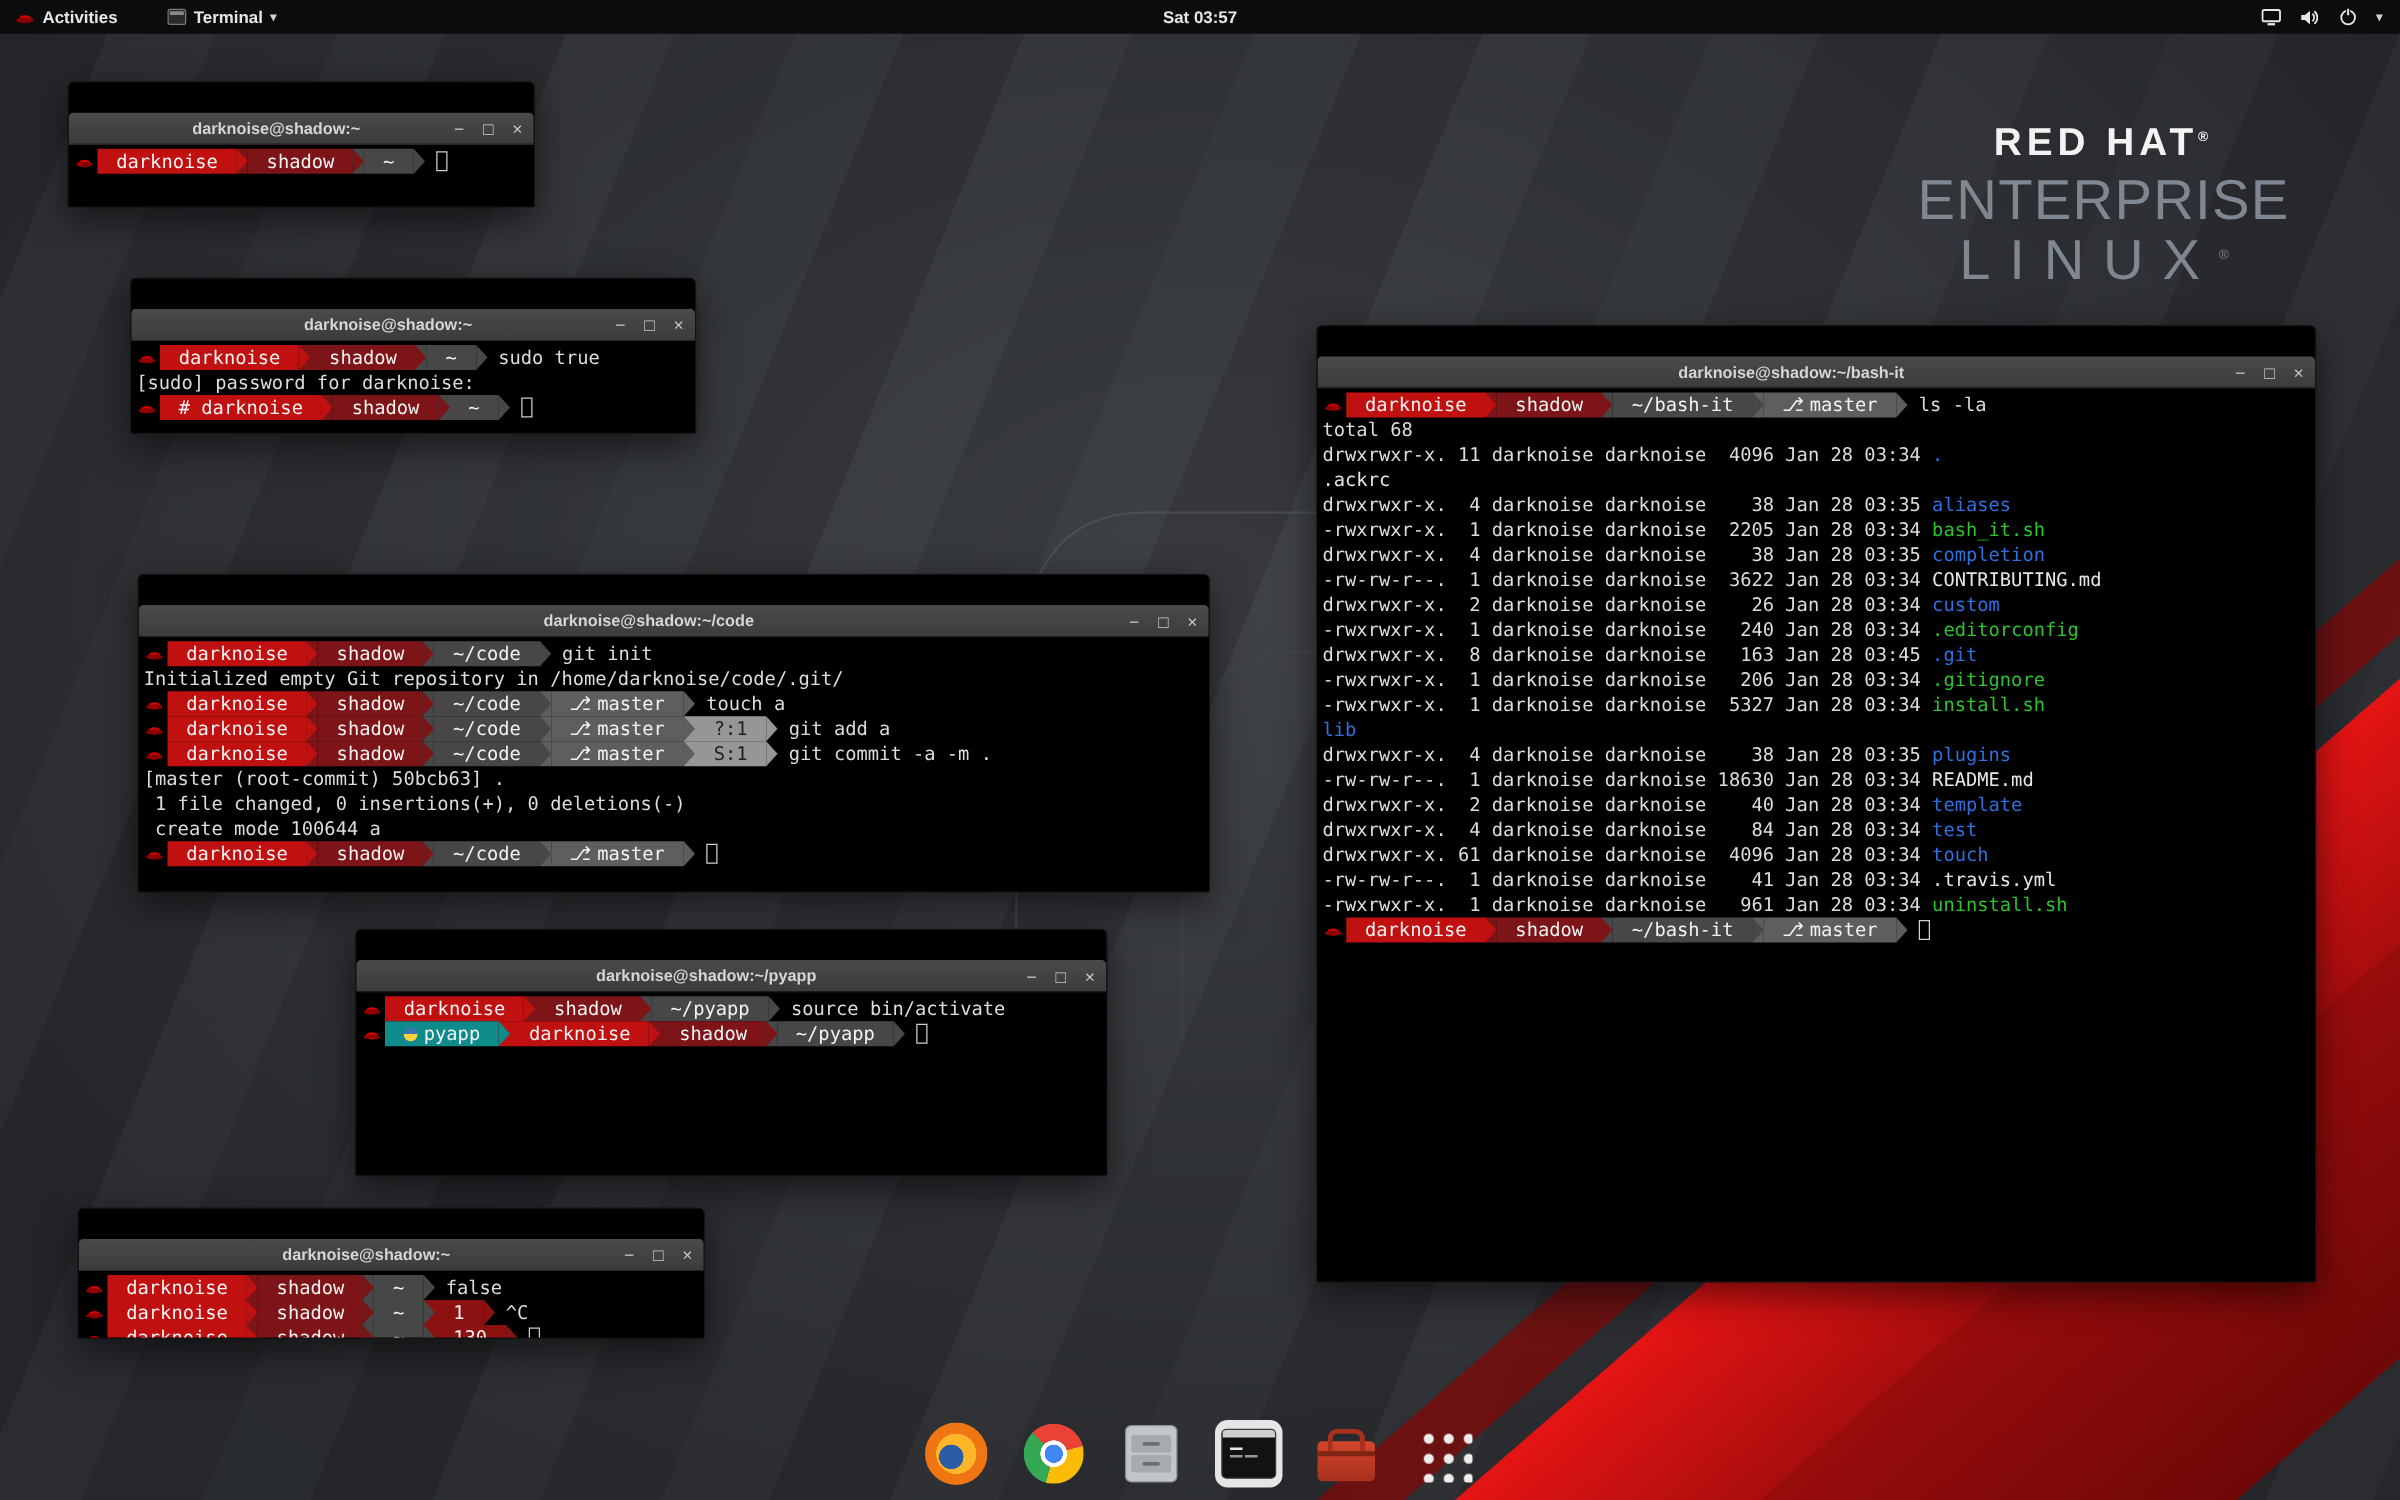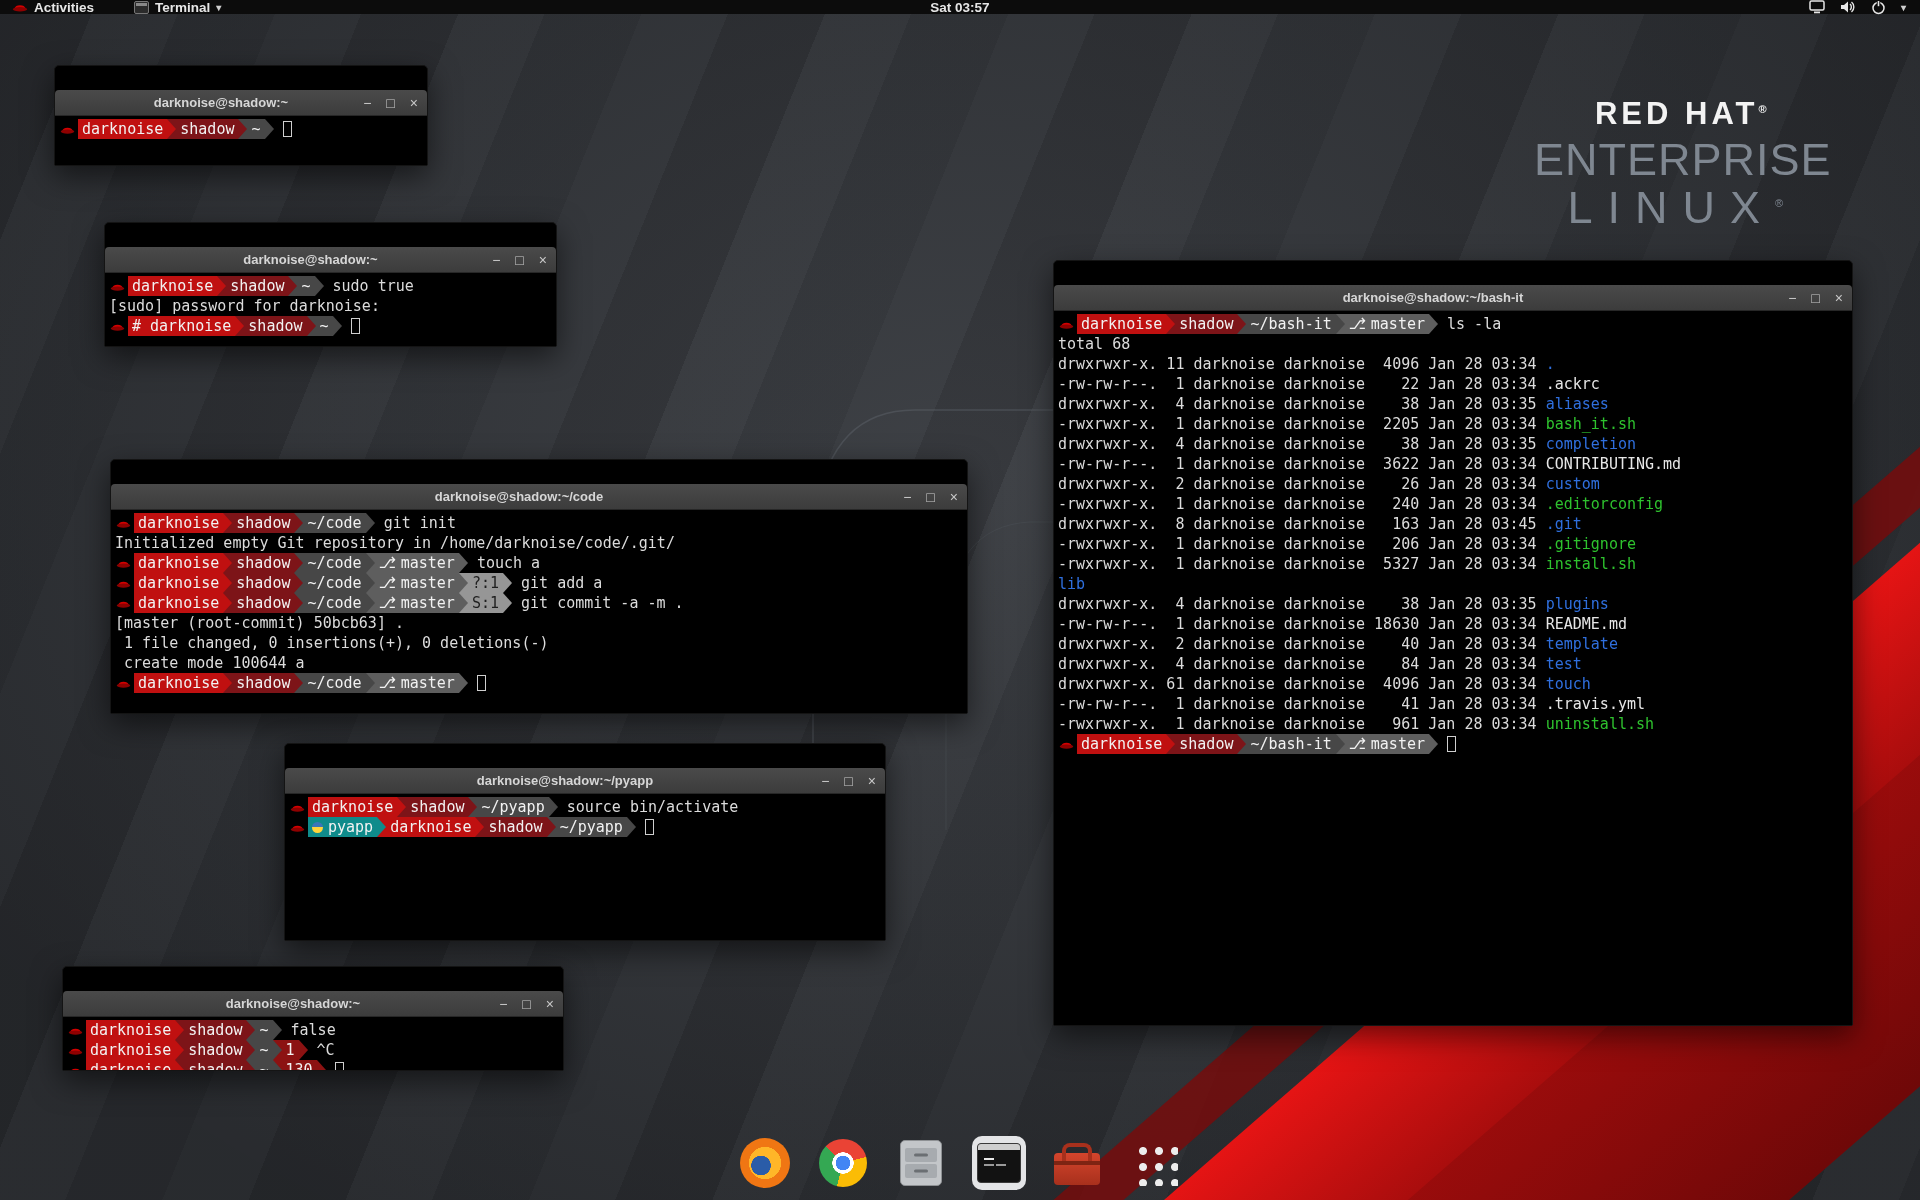--- a/index.html
+++ b/index.html
@@ -33,21 +33,21 @@
 
   
   .branding { position:absolute; left:1534px; top:96px; z-index:1; color:#8a919b;text-align:center; }
   .brand-1 { color:#f3f3f3; font-weight:bold; font-size:31px; letter-spacing:4px; }
   .brand-1 sup, .brand-3 sup { font-size:11px; vertical-align:super; }
   .brand-2 { font-size:45px; letter-spacing:1px; color:#7f8791; margin-top:2px; }
   .brand-3 { font-size:45px; letter-spacing:15px; color:#7f8791; margin-top:-4px; }
 
   
   .topbar {
-    position:absolute; top:0; left:0; right:0; height:14px; z-index:10;
+    position:absolute; top:0; left:0; right:0; height:27px; z-index:10;
     background:#0c0c0c; color:#e6e6e6; display:flex; align-items:center;
     font-size:13.5px; font-weight:bold;
   }
   .tb-activities { display:flex; align-items:center; gap:6px; padding:0 12px; height:100%; }
   .tb-appmenu { display:flex; align-items:center; gap:6px; padding:16px 10px; height:100%; margin-left:18px; }
   .tb-caret { font-size:10px; color:#cfcfcf; }
   .tb-clock { position:absolute; left:0; right:0; text-align:center; pointer-events:none; }
   .tb-right { margin-left:auto; display:flex; align-items:center; gap:15px; padding-right:14px; }
   .tb-right svg { display:block; }
   .appmenu-ico { width:15px; height:13px; background:#2b2b2b; border:1px solid #777;
@@ -69,21 +69,21 @@
             color:#d6d6d6; font-size:13px; font-weight:bold;
             white-space:nowrap; overflow:hidden; }
   .wbtns { position:absolute; right:9px; top:0; height:26px; display:flex; align-items:center; gap:15px; }
   .wbtn { color:#c9c9c9; font-size:14px; line-height:1; cursor:default; }
 
   .term-body {
     flex:1; background:#000; padding:3px 4px; overflow:hidden;
     font-family:"DejaVu Sans Mono", monospace; font-size:15px; color:#dcdcdc;
   }
   .term-line { display:flex; align-items:stretch; height:20px; line-height:20px; white-space:pre; }
-  .seg { padding:0 4px; color:#f2f2f2; }
+  .seg { padding:0 15px; color:#f2f2f2; }
   .seg-user { background:var(--seg-user); }
   .seg-host { background:var(--seg-host); }
   .seg-path { background:var(--seg-path); }
   .seg-git  { background:var(--seg-git); }
   .seg-stat { background:var(--seg-stat); color:#1e1e1e; }
   .seg-exit { background:var(--seg-exit); }
   .seg-venv { background:var(--seg-venv); display:flex; align-items:center; gap:5px; }
   .venv-dot { width:11px; height:11px; border-radius:50%;
               background:linear-gradient(180deg,#3a76b8 50%,#ffd43b 50%); }
   .tri { width:0; height:0; border-top:10px solid transparent; border-bottom:10px solid transparent;
@@ -316,21 +316,21 @@
       <span class="wbtn">×</span>
     </span>
   </div>
   <div class="term-body">
       <div class="term-line"><span class="phat"><svg width="15" height="11" viewBox="0 0 20 14">
             <path d="M3 9 a7.2 5.6 0 0 1 14 0 z" fill="#d40000"></path>
             <ellipse cx="10" cy="9.8" rx="9" ry="2.8" fill="#8f0000"></ellipse>
           </svg></span><span class="seg seg-user">darknoise</span><span class="tri" style="border-left-color: rgb(192, 16, 16); background-color: rgb(125, 20, 24);"></span><span class="seg seg-host">shadow</span><span class="tri" style="border-left-color: rgb(125, 20, 24); background-color: rgb(71, 71, 71);"></span><span class="seg seg-path">~/bash-it</span><span class="tri" style="border-left-color: rgb(71, 71, 71); background-color: rgb(94, 94, 94);"></span><span class="seg seg-git"><span class="git-glyph">⎇ </span>master</span><span class="tri" style="border-left-color: rgb(94, 94, 94); background-color: transparent;"></span><span class="cmd"> ls -la</span></div>
       <div class="term-line"><span class="out">total 68</span></div>
       <div class="term-line"><span class="out">drwxrwxr-x. 11 darknoise darknoise  4096 Jan 28 03:34 </span><span class="ls-dir">.</span></div>
-      <div class="term-line"><span class="out">-rw-rw-r--.  1 darknoise darknoise    22 Jan 28 03:34 </span><span class="ls-file">.ackrc</span></div>
+      <div class="term-line"><span class="ls-file">.ackrc</span></div>
       <div class="term-line"><span class="out">drwxrwxr-x.  4 darknoise darknoise    38 Jan 28 03:35 </span><span class="ls-dir">aliases</span></div>
       <div class="term-line"><span class="out">-rwxrwxr-x.  1 darknoise darknoise  2205 Jan 28 03:34 </span><span class="ls-exe">bash_it.sh</span></div>
       <div class="term-line"><span class="out">drwxrwxr-x.  4 darknoise darknoise    38 Jan 28 03:35 </span><span class="ls-dir">completion</span></div>
       <div class="term-line"><span class="out">-rw-rw-r--.  1 darknoise darknoise  3622 Jan 28 03:34 </span><span class="ls-file">CONTRIBUTING.md</span></div>
       <div class="term-line"><span class="out">drwxrwxr-x.  2 darknoise darknoise    26 Jan 28 03:34 </span><span class="ls-dir">custom</span></div>
       <div class="term-line"><span class="out">-rwxrwxr-x.  1 darknoise darknoise   240 Jan 28 03:34 </span><span class="ls-exe">.editorconfig</span></div>
       <div class="term-line"><span class="out">drwxrwxr-x.  8 darknoise darknoise   163 Jan 28 03:45 </span><span class="ls-dir">.git</span></div>
       <div class="term-line"><span class="out">-rwxrwxr-x.  1 darknoise darknoise   206 Jan 28 03:34 </span><span class="ls-exe">.gitignore</span></div>
       <div class="term-line"><span class="out">-rwxrwxr-x.  1 darknoise darknoise  5327 Jan 28 03:34 </span><span class="ls-exe">install.sh</span></div>
       <div class="term-line"><span class="ls-dir">lib</span></div>

